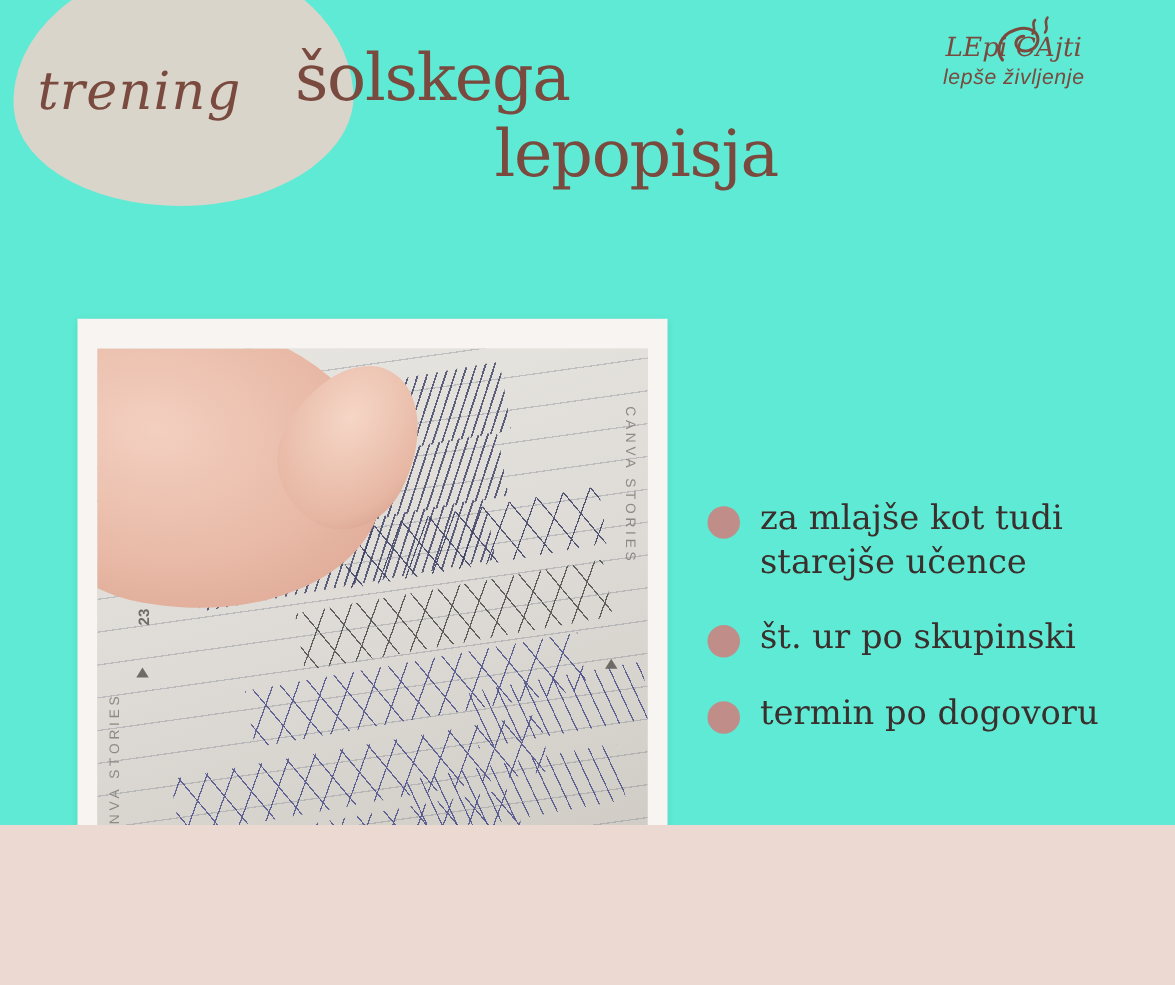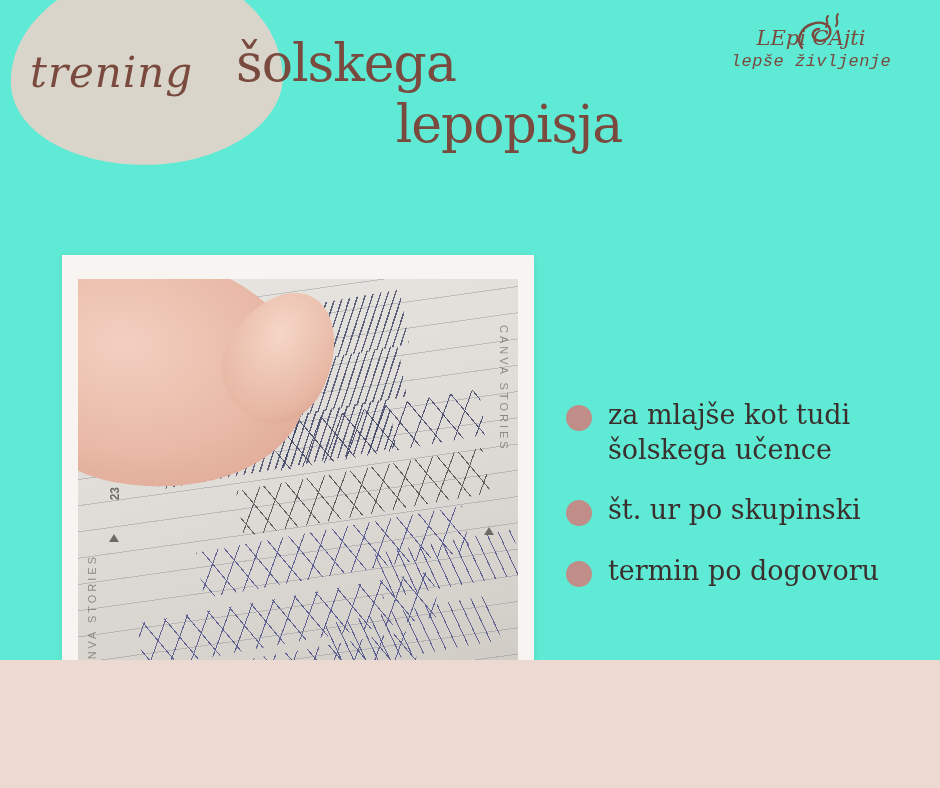--- a/index.html
+++ b/index.html
@@ -80,21 +80,21 @@
     height: 44px;
   }
   .logo-name {
     font-family: "DejaVu Serif", serif;
     font-style: italic;
     font-size: 21px;
     letter-spacing: 0px;
     white-space: nowrap;
   }
   .logo-tag {
-    font-family: Liberation Mono, monospace;
+    font-family: Liberation Sans, sans-serif;
     font-style: italic;
     font-size: 17px;
     margin-top: 2px;
     letter-spacing: 0.5px;
   }
 
   
   .photo-card {
     position: absolute;
     left: 62px;
@@ -298,21 +298,21 @@
       <div class="wm-num b">23</div>
       <div class="tri t1"></div>
       <div class="tri t2"></div>
       <div class="tri t3"></div>
     </div>
   </div>
 
   <div class="bullets">
     <div class="bullet-row">
       <span class="dot"></span>
-      <span class="bullet-text">za mlajše kot tudi šolskega učence</span>
+      <span class="bullet-text">za mlajše kot tudi starejše učence</span>
     </div>
     <div class="bullet-row">
       <span class="dot"></span>
       <span class="bullet-text">št. ur po skupinski</span>
     </div>
     <div class="bullet-row">
       <span class="dot"></span>
       <span class="bullet-text">termin po dogovoru</span>
     </div>
   </div>

